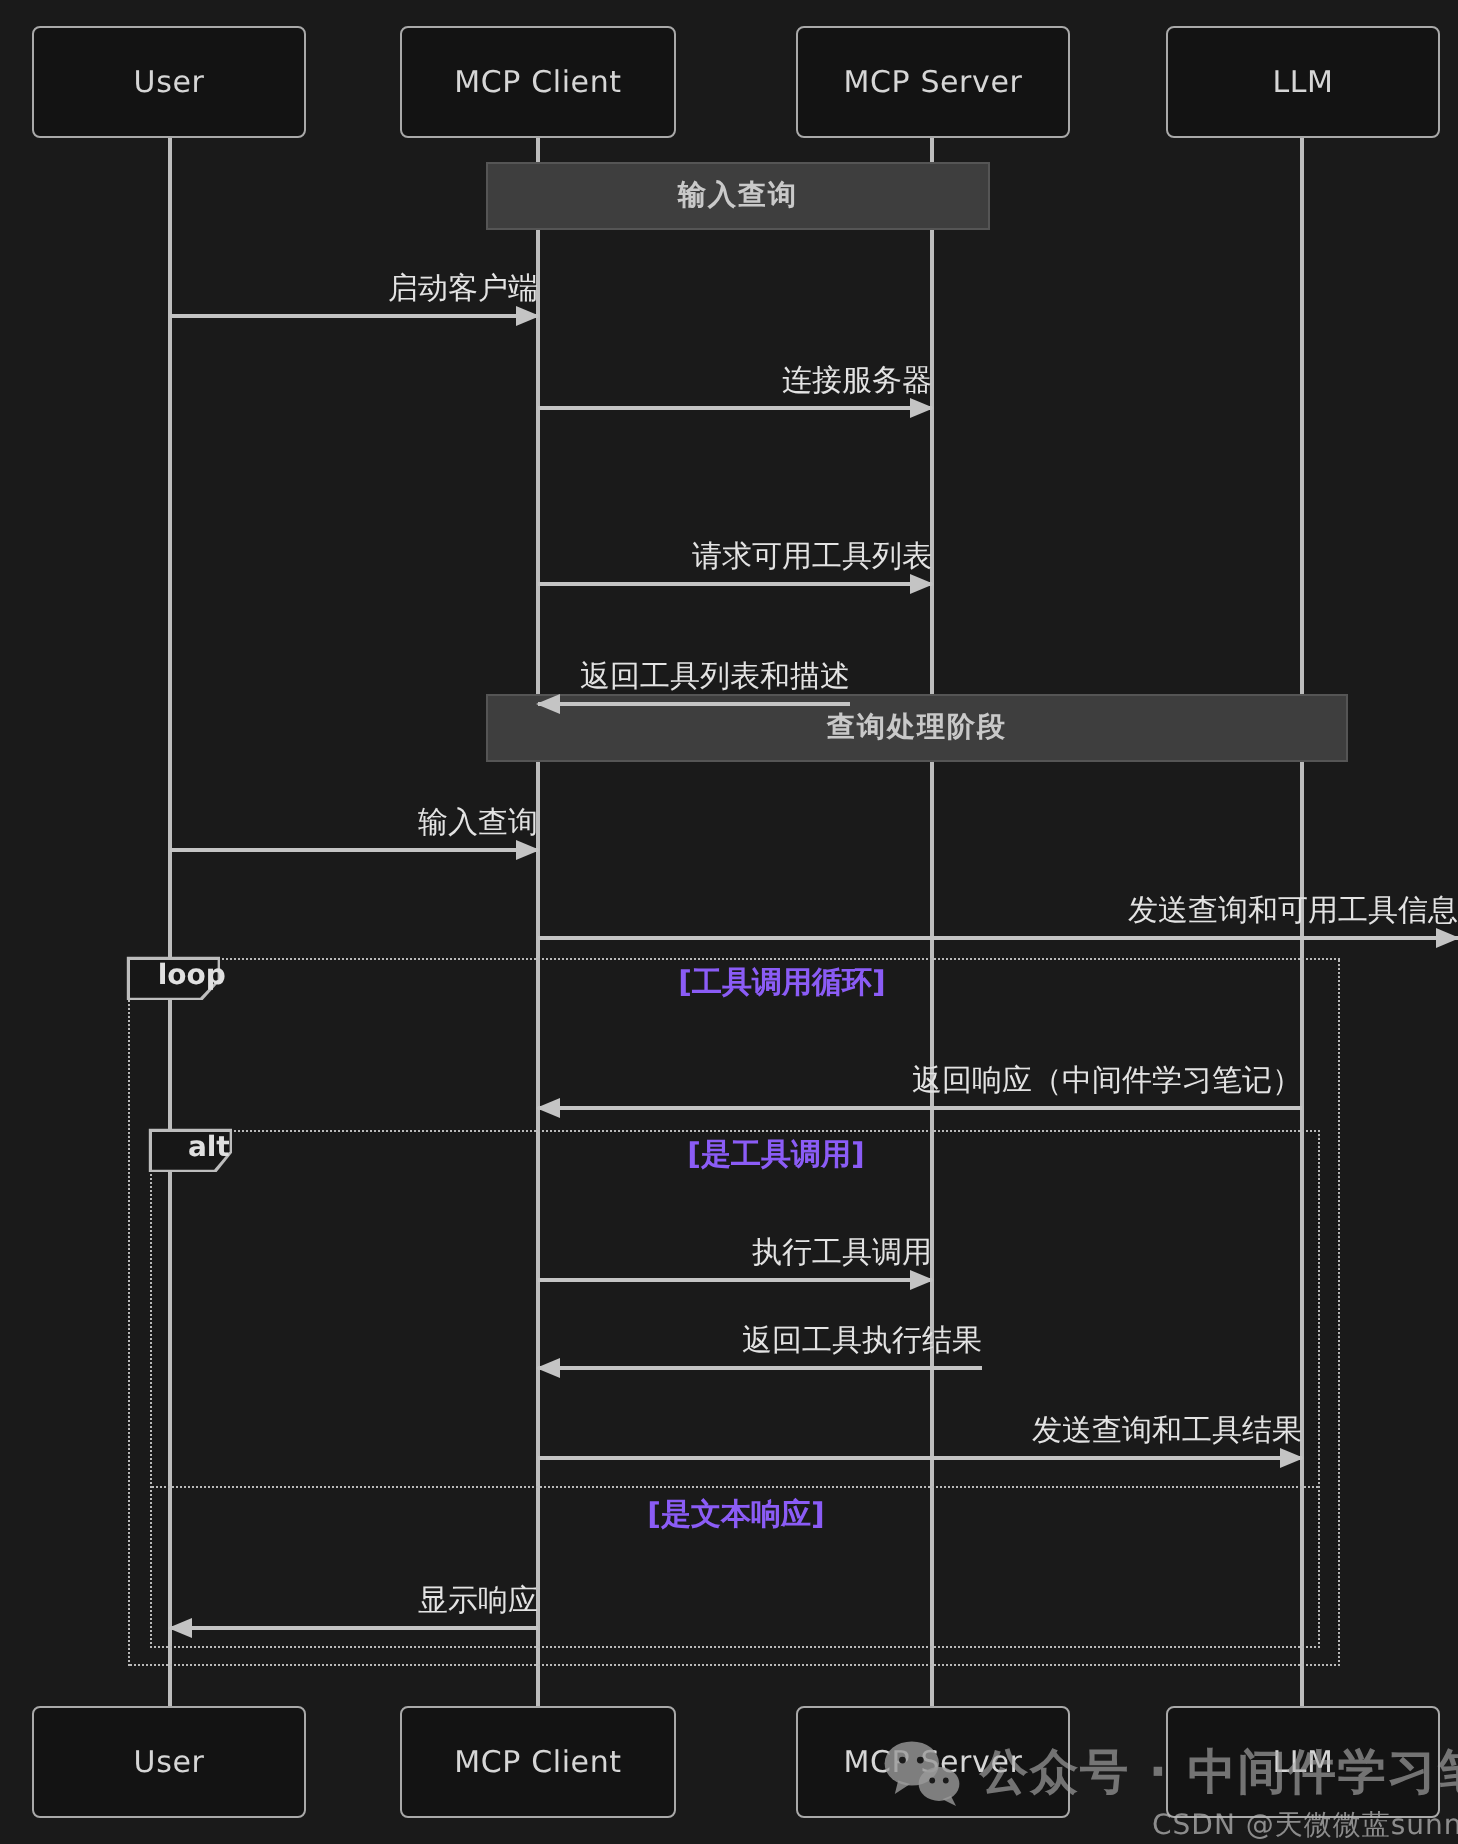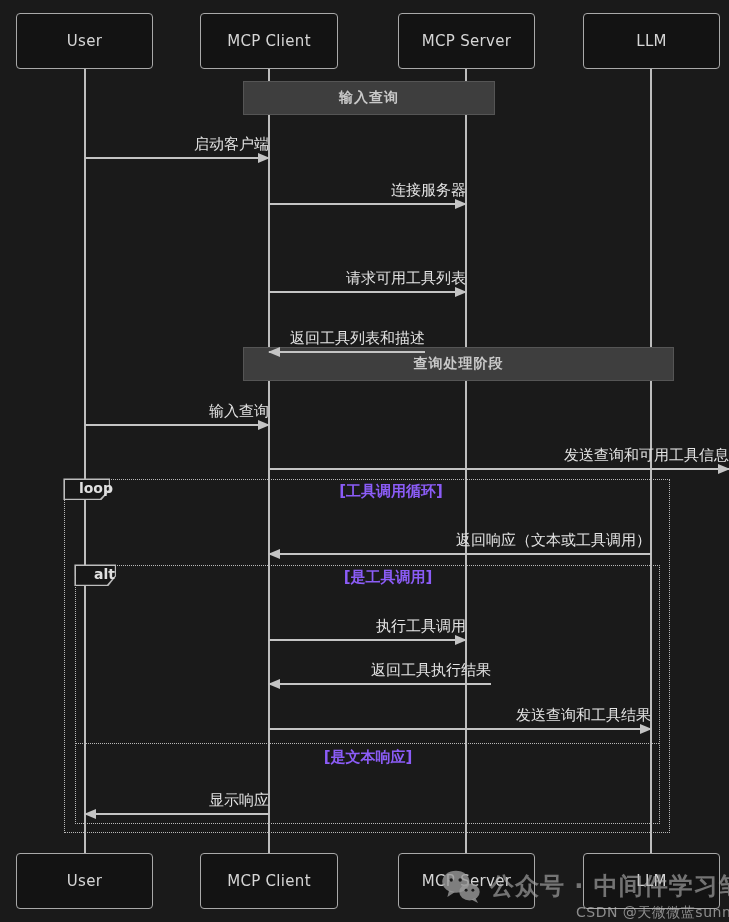--- a/index.html
+++ b/index.html
@@ -100,21 +100,21 @@
     <div class="lbl">输入查询</div>
       <div class="ln"></div>
       <div class="ah"></div>
   </div>
   <div class="msg right" style="left:269px;top:445px;width:460px">
     <div class="lbl">发送查询和可用工具信息</div>
       <div class="ln"></div>
       <div class="ah"></div>
   </div>
   <div class="msg left" style="left:269px;top:530px;width:382px">
-    <div class="lbl">返回响应（文本或工具调用）</div>
+    <div class="lbl">返回响应（中间件学习笔记）</div>
       <div class="ln"></div>
       <div class="ah"></div>
   </div>
   <div class="msg right" style="left:269px;top:616px;width:197px">
     <div class="lbl">执行工具调用</div>
       <div class="ln"></div>
       <div class="ah"></div>
   </div>
   <div class="msg left" style="left:269px;top:660px;width:222px">
     <div class="lbl">返回工具执行结果</div>

